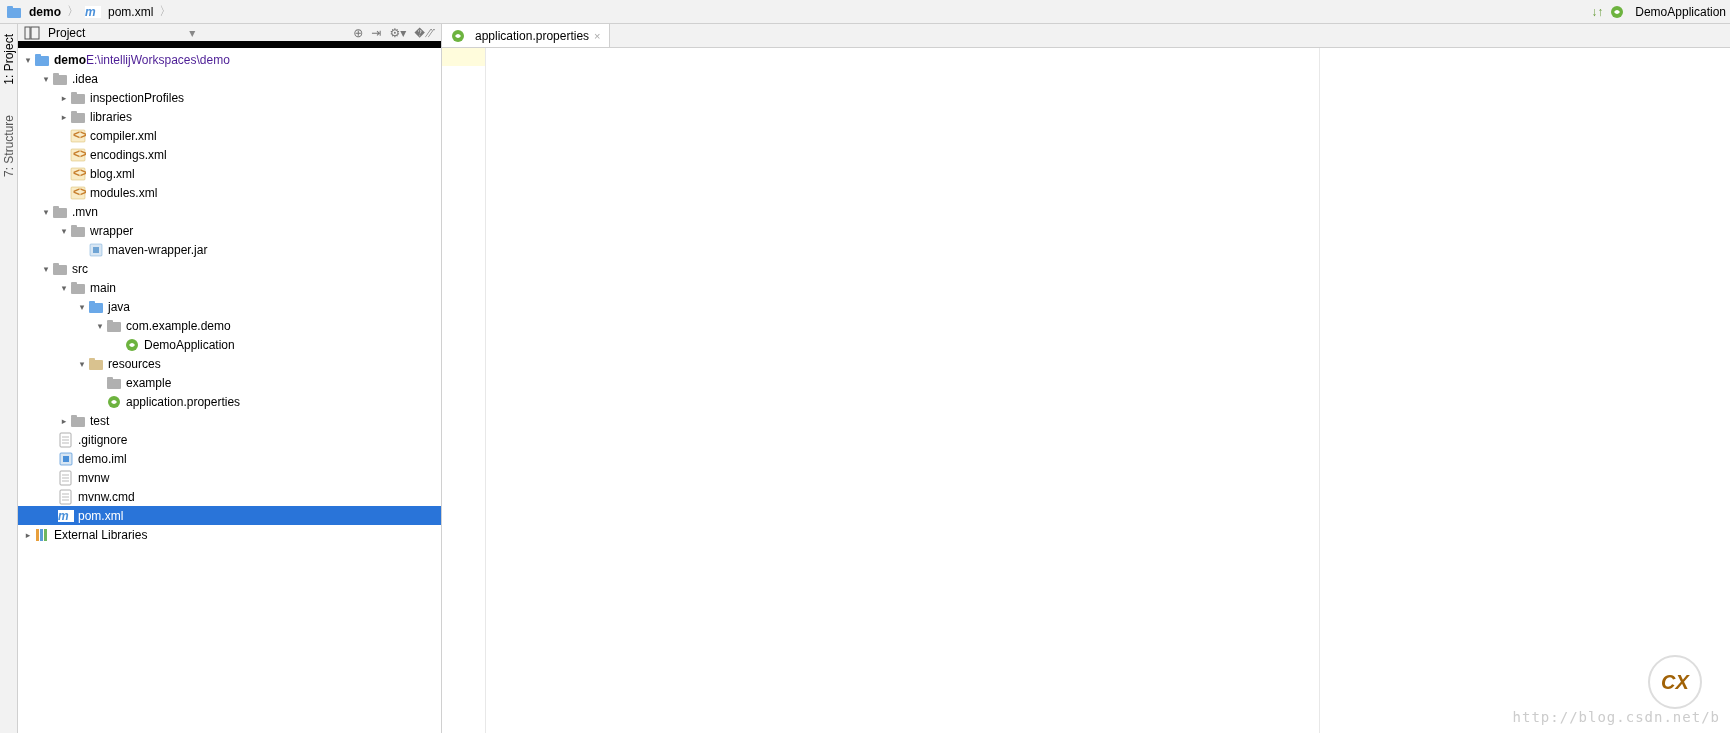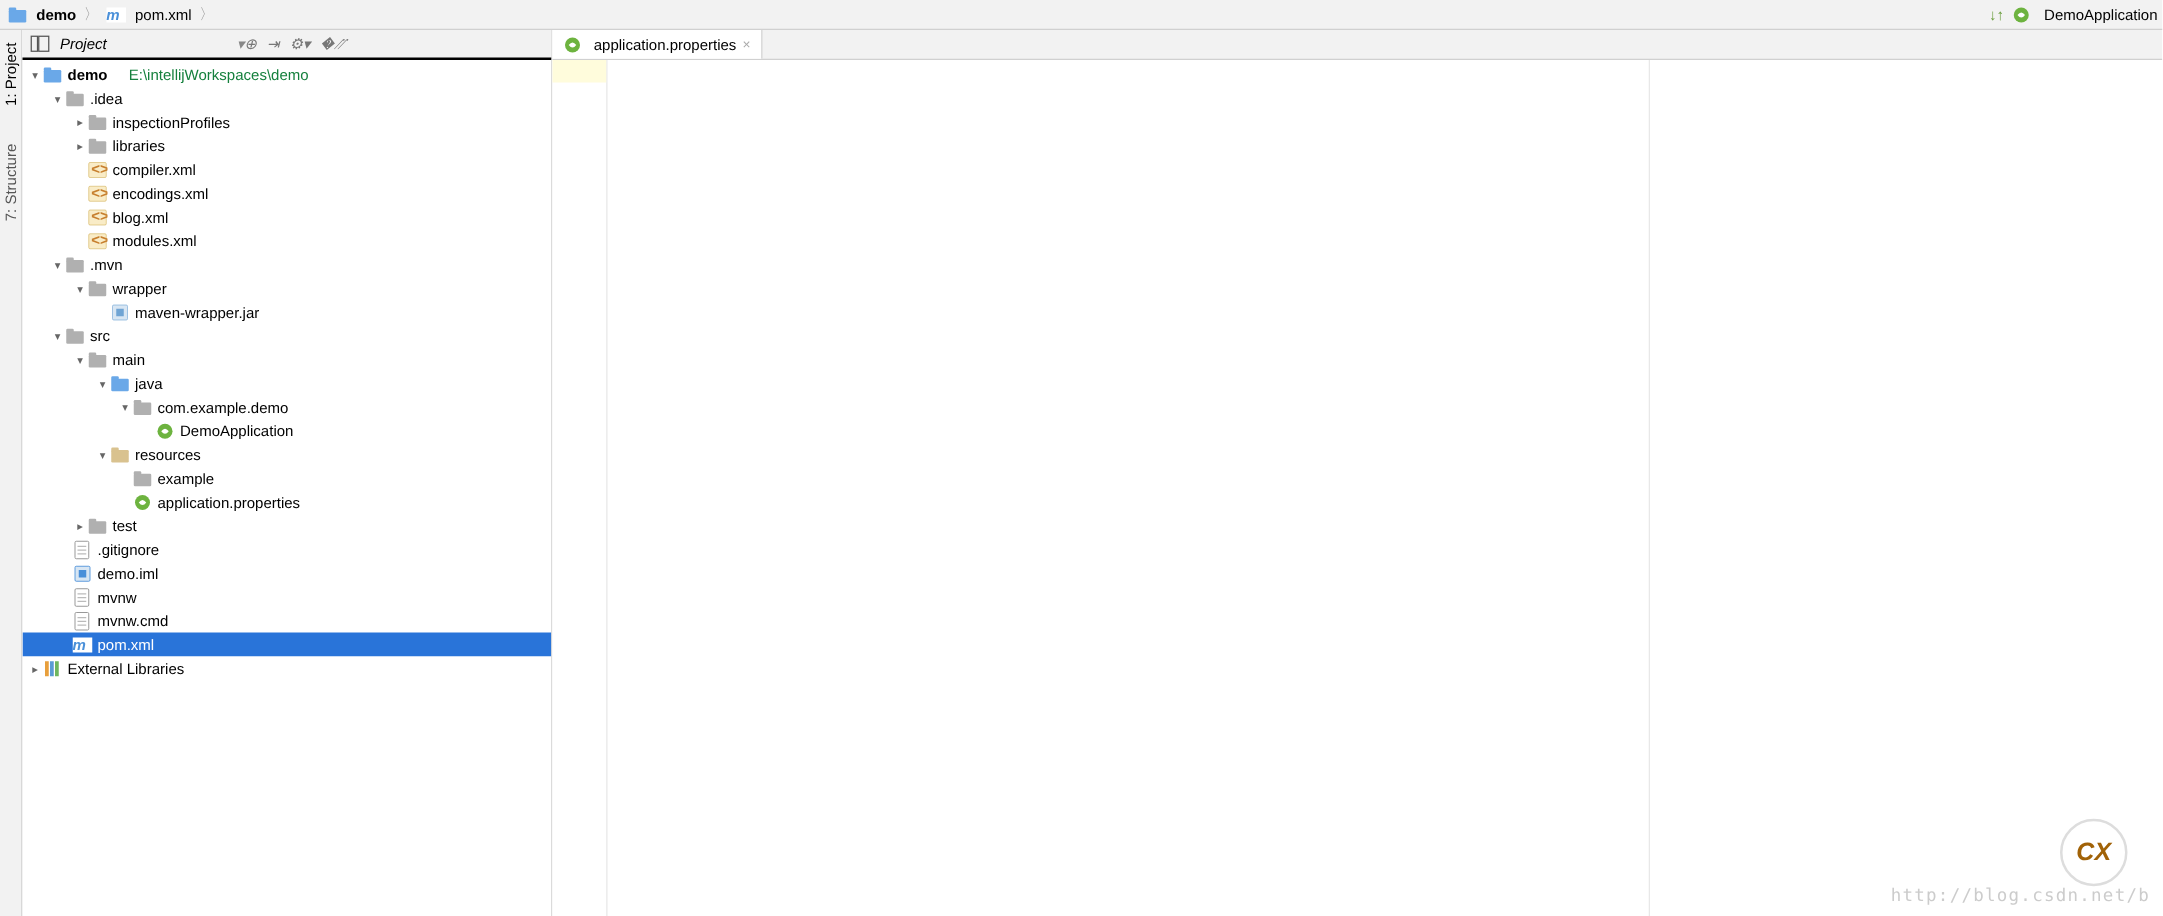--- a/index.html
+++ b/index.html
@@ -7,31 +7,31 @@
 .breadcrumb-bar { height: 24px; background: #f2f2f2; border-bottom: 1px solid #d0d0d0; display: flex; align-items: center; justify-content: space-between; padding: 0 4px; }
 .breadcrumb { display: flex; align-items: center; gap: 2px; }
 .breadcrumb-item { display: flex; align-items: center; gap: 3px; padding: 0 2px; }
 .breadcrumb-sep { color: #999; margin: 0 2px; }
 .bc-right { display: flex; align-items: center; gap: 6px; }
 .main-area { flex: 1; display: flex; overflow: hidden; }
 .left-gutter { width: 18px; background: #f2f2f2; border-right: 1px solid #d0d0d0; display: flex; flex-direction: column; align-items: center; padding-top: 10px; gap: 30px; }
 .gutter-tab { writing-mode: vertical-rl; transform: rotate(180deg); font-size: 11px; color: #555; cursor: pointer; display: flex; align-items: center; gap: 4px; }
 .gutter-tab.active { color: #000; }
 .project-panel { width: 424px; background: #fff; border-right: 1px solid #d0d0d0; display: flex; flex-direction: column; }
-.panel-header { height: 24px; background: #f2f2f2; border-bottom: 2px solid #000000; display: flex; align-items: center; padding: 0 6px; font-style: italic; }
+.panel-header { height: 24px; background: #f2f2f2; border-bottom: 7px solid #000000; display: flex; align-items: center; justify-content: space-between; padding: 0 6px; }
 .panel-title { display: flex; align-items: center; gap: 4px; font-weight: normal; }
 .panel-actions { display: flex; gap: 8px; color: #777; }
 .panel-actions span { cursor: pointer; }
 .tree { flex: 1; overflow: auto; padding-top: 2px; }
 .tree-row { height: 19px; display: flex; align-items: center; white-space: nowrap; cursor: pointer; }
 .tree-row.selected { background: #2974D9; color: #fff; }
 .tree-arrow { width: 12px; text-align: center; font-size: 9px; color: #666; display:inline-block; }
 .tree-icon { width: 16px; height: 16px; display: inline-flex; align-items: center; justify-content: center; margin-right: 4px; }
 .tree-label { }
-.tree-path { color: #15803d; margin-left: 17px; }
+.tree-path { color: #4c1d95; margin-left: 0; }
 .editor-area { flex: 1; display: flex; flex-direction: column; background: #fff; }
 .tab-bar { height: 24px; background: #f2f2f2; border-bottom: 1px solid #d0d0d0; display: flex; align-items: stretch; }
 .tab { display: flex; align-items: center; padding: 0 8px; gap: 5px; background: #fff; border-right: 1px solid #d0d0d0; }
 .tab-close { color: #aaa; cursor: pointer; font-size: 11px; }
 .editor-body { flex: 1; display: flex; }
 .editor-gutter { width: 44px; background: #fff; border-right: 1px solid #e8e8e8; position: relative; }
 .editor-gutter-hl { position: absolute; left: 0; right: 0; top: 0; height: 18px; background: #fffcdc; }
 .editor-content { flex: 1; border-right: 1px solid #e8e8e8; }
 .editor-right { width: 410px; }
 svg { display: block; }

